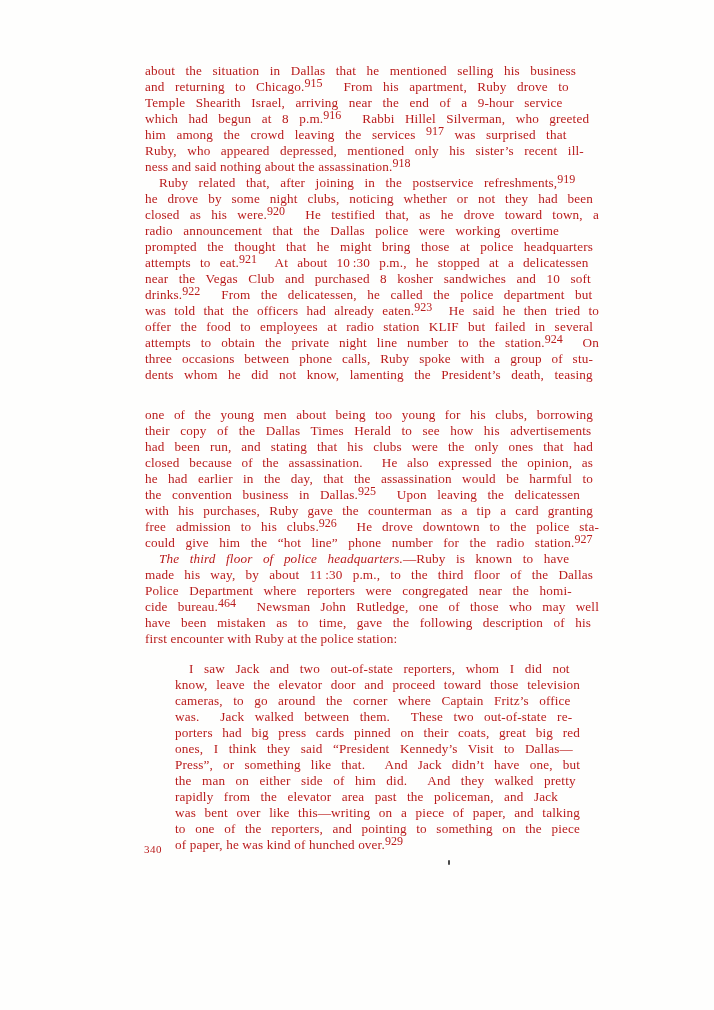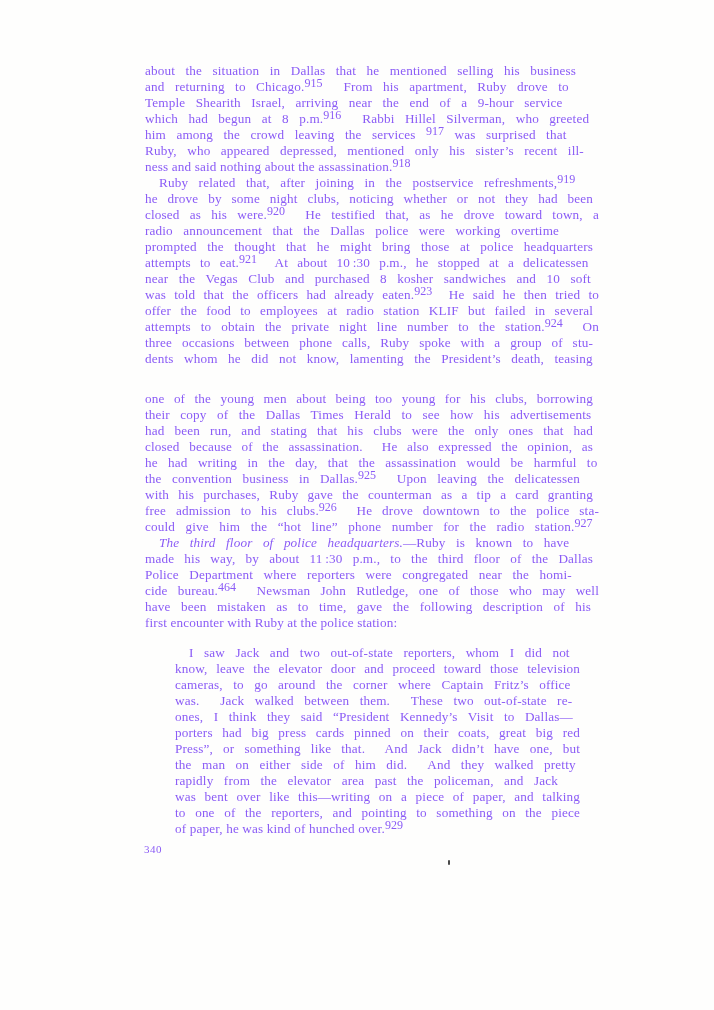--- a/index.html
+++ b/index.html
@@ -9,21 +9,21 @@
     width: 714px;
     height: 1010px;
     overflow: hidden;
   }
   .page {
     position: relative;
     width: 714px;
     height: 1010px;
     background: #fefefd;
     font-family: "Liberation Serif", "DejaVu Serif", serif;
-    color: #8b5cf6;
+    color: #b91c1c;
   }
   .text-block {
     position: absolute;
     left: 145px;
     top: 63px;
     width: 448px;
   }
   .block { margin: 0; }
   .block.quote {
     margin-top: 14px;
@@ -82,50 +82,51 @@
         <div class="line short"><span class="ln-inner"><span class="seg">ness and said nothing about the assassination.</span><span class="supref">918</span></span></div>
       </div>
       <div class="block body">
         <div class="line fit" style="word-spacing: 7px;"><span class="ln-inner"><span class="indent-spacer"></span><span class="seg">Ruby related that, after joining in the postservice refreshments,</span><span class="supref">919</span></span></div>
         <div class="line fit" style="word-spacing: 6.3724px;"><span class="ln-inner"><span class="seg">he drove by some night clubs, noticing whether or not they had been</span></span></div>
         <div class="line fit" style="word-spacing: 6.74639px;"><span class="ln-inner"><span class="seg">closed as his were.</span><span class="supref">920</span><span class="seg">&nbsp; He testified that, as he drove toward town, a</span></span></div>
         <div class="line fit" style="word-spacing: 7px;"><span class="ln-inner"><span class="seg">radio announcement that the Dallas police were working overtime</span></span></div>
         <div class="line fit" style="word-spacing: 6.99531px;"><span class="ln-inner"><span class="seg">prompted the thought that he might bring those at police headquarters</span></span></div>
         <div class="line fit" style="word-spacing: 5.70703px;"><span class="ln-inner"><span class="seg">attempts to eat.</span><span class="supref">921</span><span class="seg">&nbsp; At about 10 :30 p.m., he stopped at a delicatessen</span></span></div>
         <div class="line fit" style="word-spacing: 7px;"><span class="ln-inner"><span class="seg">near the Vegas Club and purchased 8 kosher sandwiches and 10 soft</span></span></div>
+        <div class="line fit" style="word-spacing: 7px;"><span class="ln-inner"><span class="seg">drinks.</span><span class="supref">922</span><span class="seg">&nbsp; From the delicatessen, he called the police department but</span></span></div>
         <div class="line fit" style="word-spacing: 4.79129px;"><span class="ln-inner"><span class="seg">was told that the officers had already eaten.</span><span class="supref">923</span><span class="seg">&nbsp; He said he then tried to</span></span></div>
         <div class="line fit" style="word-spacing: 5.82552px;"><span class="ln-inner"><span class="seg">offer the food to employees at radio station KLIF but failed in several</span></span></div>
         <div class="line fit" style="word-spacing: 6.45703px;"><span class="ln-inner"><span class="seg">attempts to obtain the private night line number to the station.</span><span class="supref">924</span><span class="seg">&nbsp; On</span></span></div>
         <div class="line fit" style="word-spacing: 6.37216px;"><span class="ln-inner"><span class="seg">three occasions between phone calls, Ruby spoke with a group of stu-</span></span></div>
         <div class="line fit" style="word-spacing: 7px;"><span class="ln-inner"><span class="seg">dents whom he did not know, lamenting the President’s death, teasing</span></span></div>
         <div class="line fit" style="word-spacing: 5.94271px; margin-top: 24px;"><span class="ln-inner"><span class="seg">one of the young men about being too young for his clubs, borrowing</span></span></div>
         <div class="line fit" style="word-spacing: 7px;"><span class="ln-inner"><span class="seg">their copy of the Dallas Times Herald to see how his advertisements</span></span></div>
         <div class="line fit" style="word-spacing: 6.51923px;"><span class="ln-inner"><span class="seg">had been run, and stating that his clubs were the only ones that had</span></span></div>
         <div class="line fit" style="word-spacing: 6.09943px;"><span class="ln-inner"><span class="seg">closed because of the assassination.&nbsp; He also expressed the opinion, as</span></span></div>
-        <div class="line fit" style="word-spacing: 6.90885px;"><span class="ln-inner"><span class="seg">he had writing in the day, that the assassination would be harmful to</span></span></div>
+        <div class="line fit" style="word-spacing: 6.90885px;"><span class="ln-inner"><span class="seg">he had earlier in the day, that the assassination would be harmful to</span></span></div>
         <div class="line fit" style="word-spacing: 7px;"><span class="ln-inner"><span class="seg">the convention business in Dallas.</span><span class="supref">925</span><span class="seg">&nbsp; Upon leaving the delicatessen</span></span></div>
         <div class="line fit" style="word-spacing: 5.73958px;"><span class="ln-inner"><span class="seg">with his purchases, Ruby gave the counterman as a tip a card granting</span></span></div>
         <div class="line fit" style="word-spacing: 6.42057px;"><span class="ln-inner"><span class="seg">free admission to his clubs.</span><span class="supref">926</span><span class="seg">&nbsp; He drove downtown to the police sta-</span></span></div>
         <div class="line fit" style="word-spacing: 7px;"><span class="ln-inner"><span class="seg">could give him the “hot line” phone number for the radio station.</span><span class="supref">927</span></span></div>
       </div>
       <div class="block body">
         <div class="line fit" style="word-spacing: 7px;"><span class="ln-inner"><span class="indent-spacer"></span><span class="seg ital">The third floor of police headquarters.</span><span class="seg">—Ruby is known to have</span></span></div>
         <div class="line fit" style="word-spacing: 6.72837px;"><span class="ln-inner"><span class="seg">made his way, by about 11 :30 p.m., to the third floor of the Dallas</span></span></div>
         <div class="line fit" style="word-spacing: 7px;"><span class="ln-inner"><span class="seg">Police Department where reporters were congregated near the homi-</span></span></div>
         <div class="line fit" style="word-spacing: 6.79403px;"><span class="ln-inner"><span class="seg">cide bureau.</span><span class="supref">464</span><span class="seg">&nbsp; Newsman John Rutledge, one of those who may well</span></span></div>
         <div class="line fit" style="word-spacing: 7px;"><span class="ln-inner"><span class="seg">have been mistaken as to time, gave the following description of his</span></span></div>
         <div class="line short"><span class="ln-inner"><span class="seg">first encounter with Ruby at the police station:</span></span></div>
       </div>
       <div class="block quote">
         <div class="line fit" style="word-spacing: 7px;"><span class="ln-inner"><span class="indent-spacer"></span><span class="seg">I saw Jack and two out-of-state reporters, whom I did not</span></span></div>
         <div class="line fit" style="word-spacing: 5.19444px;"><span class="ln-inner"><span class="seg">know, leave the elevator door and proceed toward those television</span></span></div>
         <div class="line fit" style="word-spacing: 7px;"><span class="ln-inner"><span class="seg">cameras, to go around the corner where Captain Fritz’s office</span></span></div>
         <div class="line fit" style="word-spacing: 7px;"><span class="ln-inner"><span class="seg">was.&nbsp; Jack walked between them.&nbsp; These two out-of-state re-</span></span></div>
+        <div class="line fit" style="word-spacing: 6.18182px;"><span class="ln-inner"><span class="seg">porters had big press cards pinned on their coats, great big red</span></span></div>
         <div class="line fit" style="word-spacing: 7px;"><span class="ln-inner"><span class="seg">ones, I think they said “President Kennedy’s Visit to Dallas—</span></span></div>
-        <div class="line fit" style="word-spacing: 6.18182px;"><span class="ln-inner"><span class="seg">porters had big press cards pinned on their coats, great big red</span></span></div>
         <div class="line fit" style="word-spacing: 6.62642px;"><span class="ln-inner"><span class="seg">Press”, or something like that.&nbsp; And Jack didn’t have one, but</span></span></div>
         <div class="line fit" style="word-spacing: 7px;"><span class="ln-inner"><span class="seg">the man on either side of him did.&nbsp; And they walked pretty</span></span></div>
         <div class="line fit" style="word-spacing: 7px;"><span class="ln-inner"><span class="seg">rapidly from the elevator area past the policeman, and Jack</span></span></div>
         <div class="line fit" style="word-spacing: 5.16477px;"><span class="ln-inner"><span class="seg">was bent over like this—writing on a piece of paper, and talking</span></span></div>
         <div class="line fit" style="word-spacing: 6.12784px;"><span class="ln-inner"><span class="seg">to one of the reporters, and pointing to something on the piece</span></span></div>
         <div class="line short"><span class="ln-inner"><span class="seg">of paper, he was kind of hunched over.</span><span class="supref">929</span></span></div>
       </div>
     </main>
   <div class="page-num">340</div>
   <div class="artifact-dot"></div>

